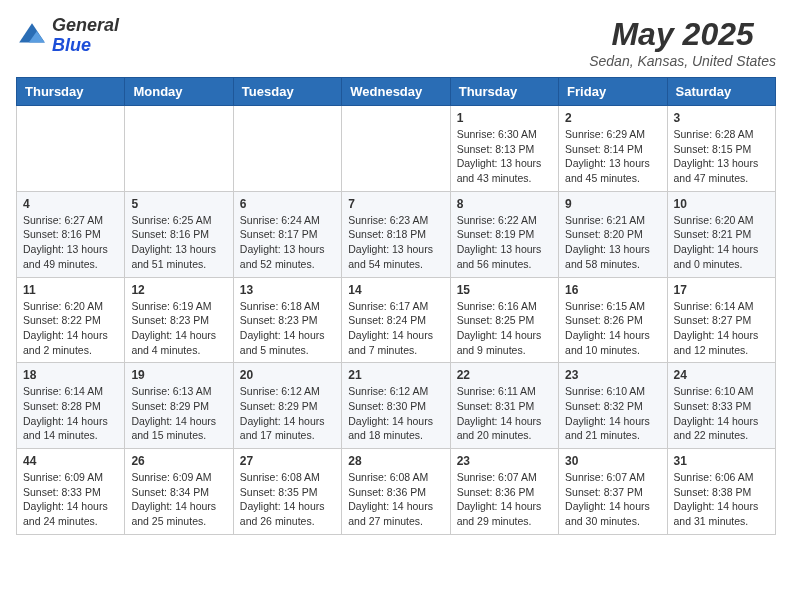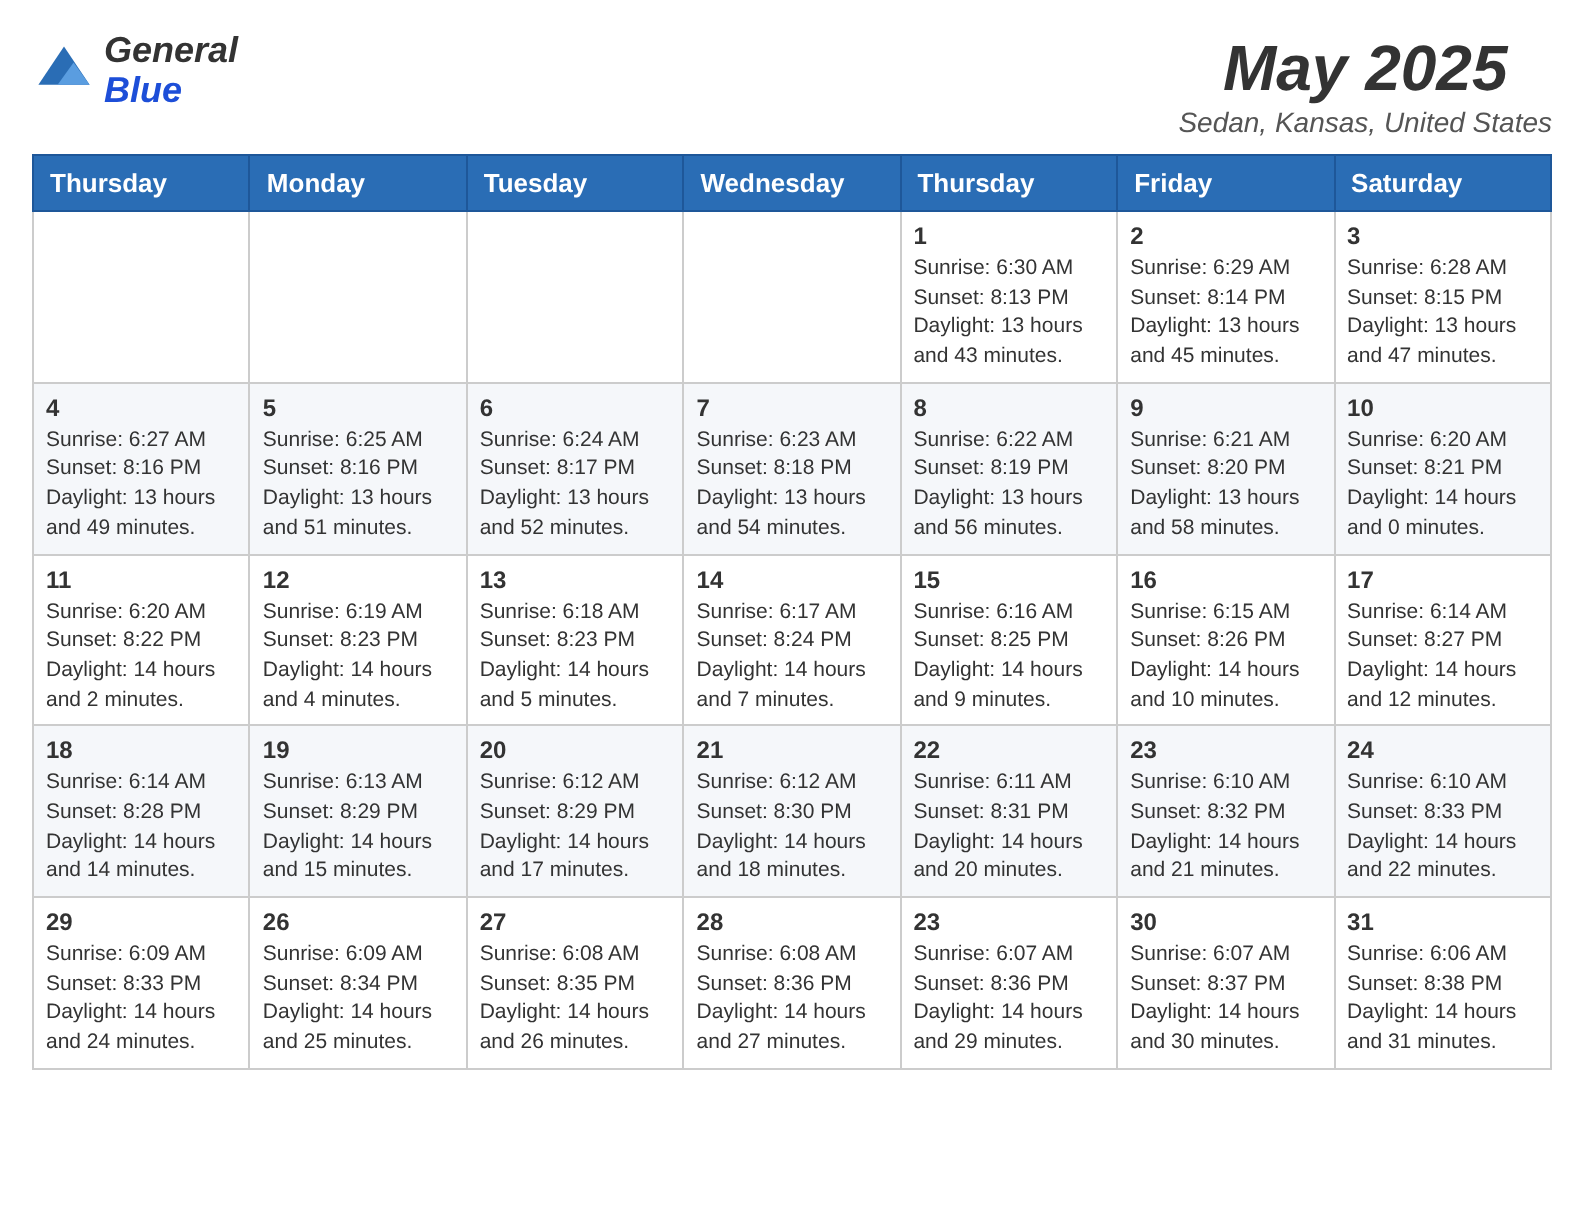--- a/index.html
+++ b/index.html
@@ -231,21 +231,21 @@
           <span class="day-num">23</span>
           <div class="day-info">Sunrise: 6:10 AM<br>Sunset: 8:32 PM<br>Daylight: 14 hours and 21 minutes.</div>
         </td>
         <td>
           <span class="day-num">24</span>
           <div class="day-info">Sunrise: 6:10 AM<br>Sunset: 8:33 PM<br>Daylight: 14 hours and 22 minutes.</div>
         </td>
       </tr>
       <tr>
         <td>
-          <span class="day-num">29</span>
+          <span class="day-num">44</span>
           <div class="day-info">Sunrise: 6:09 AM<br>Sunset: 8:33 PM<br>Daylight: 14 hours and 24 minutes.</div>
         </td>
         <td>
           <span class="day-num">26</span>
           <div class="day-info">Sunrise: 6:09 AM<br>Sunset: 8:34 PM<br>Daylight: 14 hours and 25 minutes.</div>
         </td>
         <td>
           <span class="day-num">27</span>
           <div class="day-info">Sunrise: 6:08 AM<br>Sunset: 8:35 PM<br>Daylight: 14 hours and 26 minutes.</div>
         </td>

